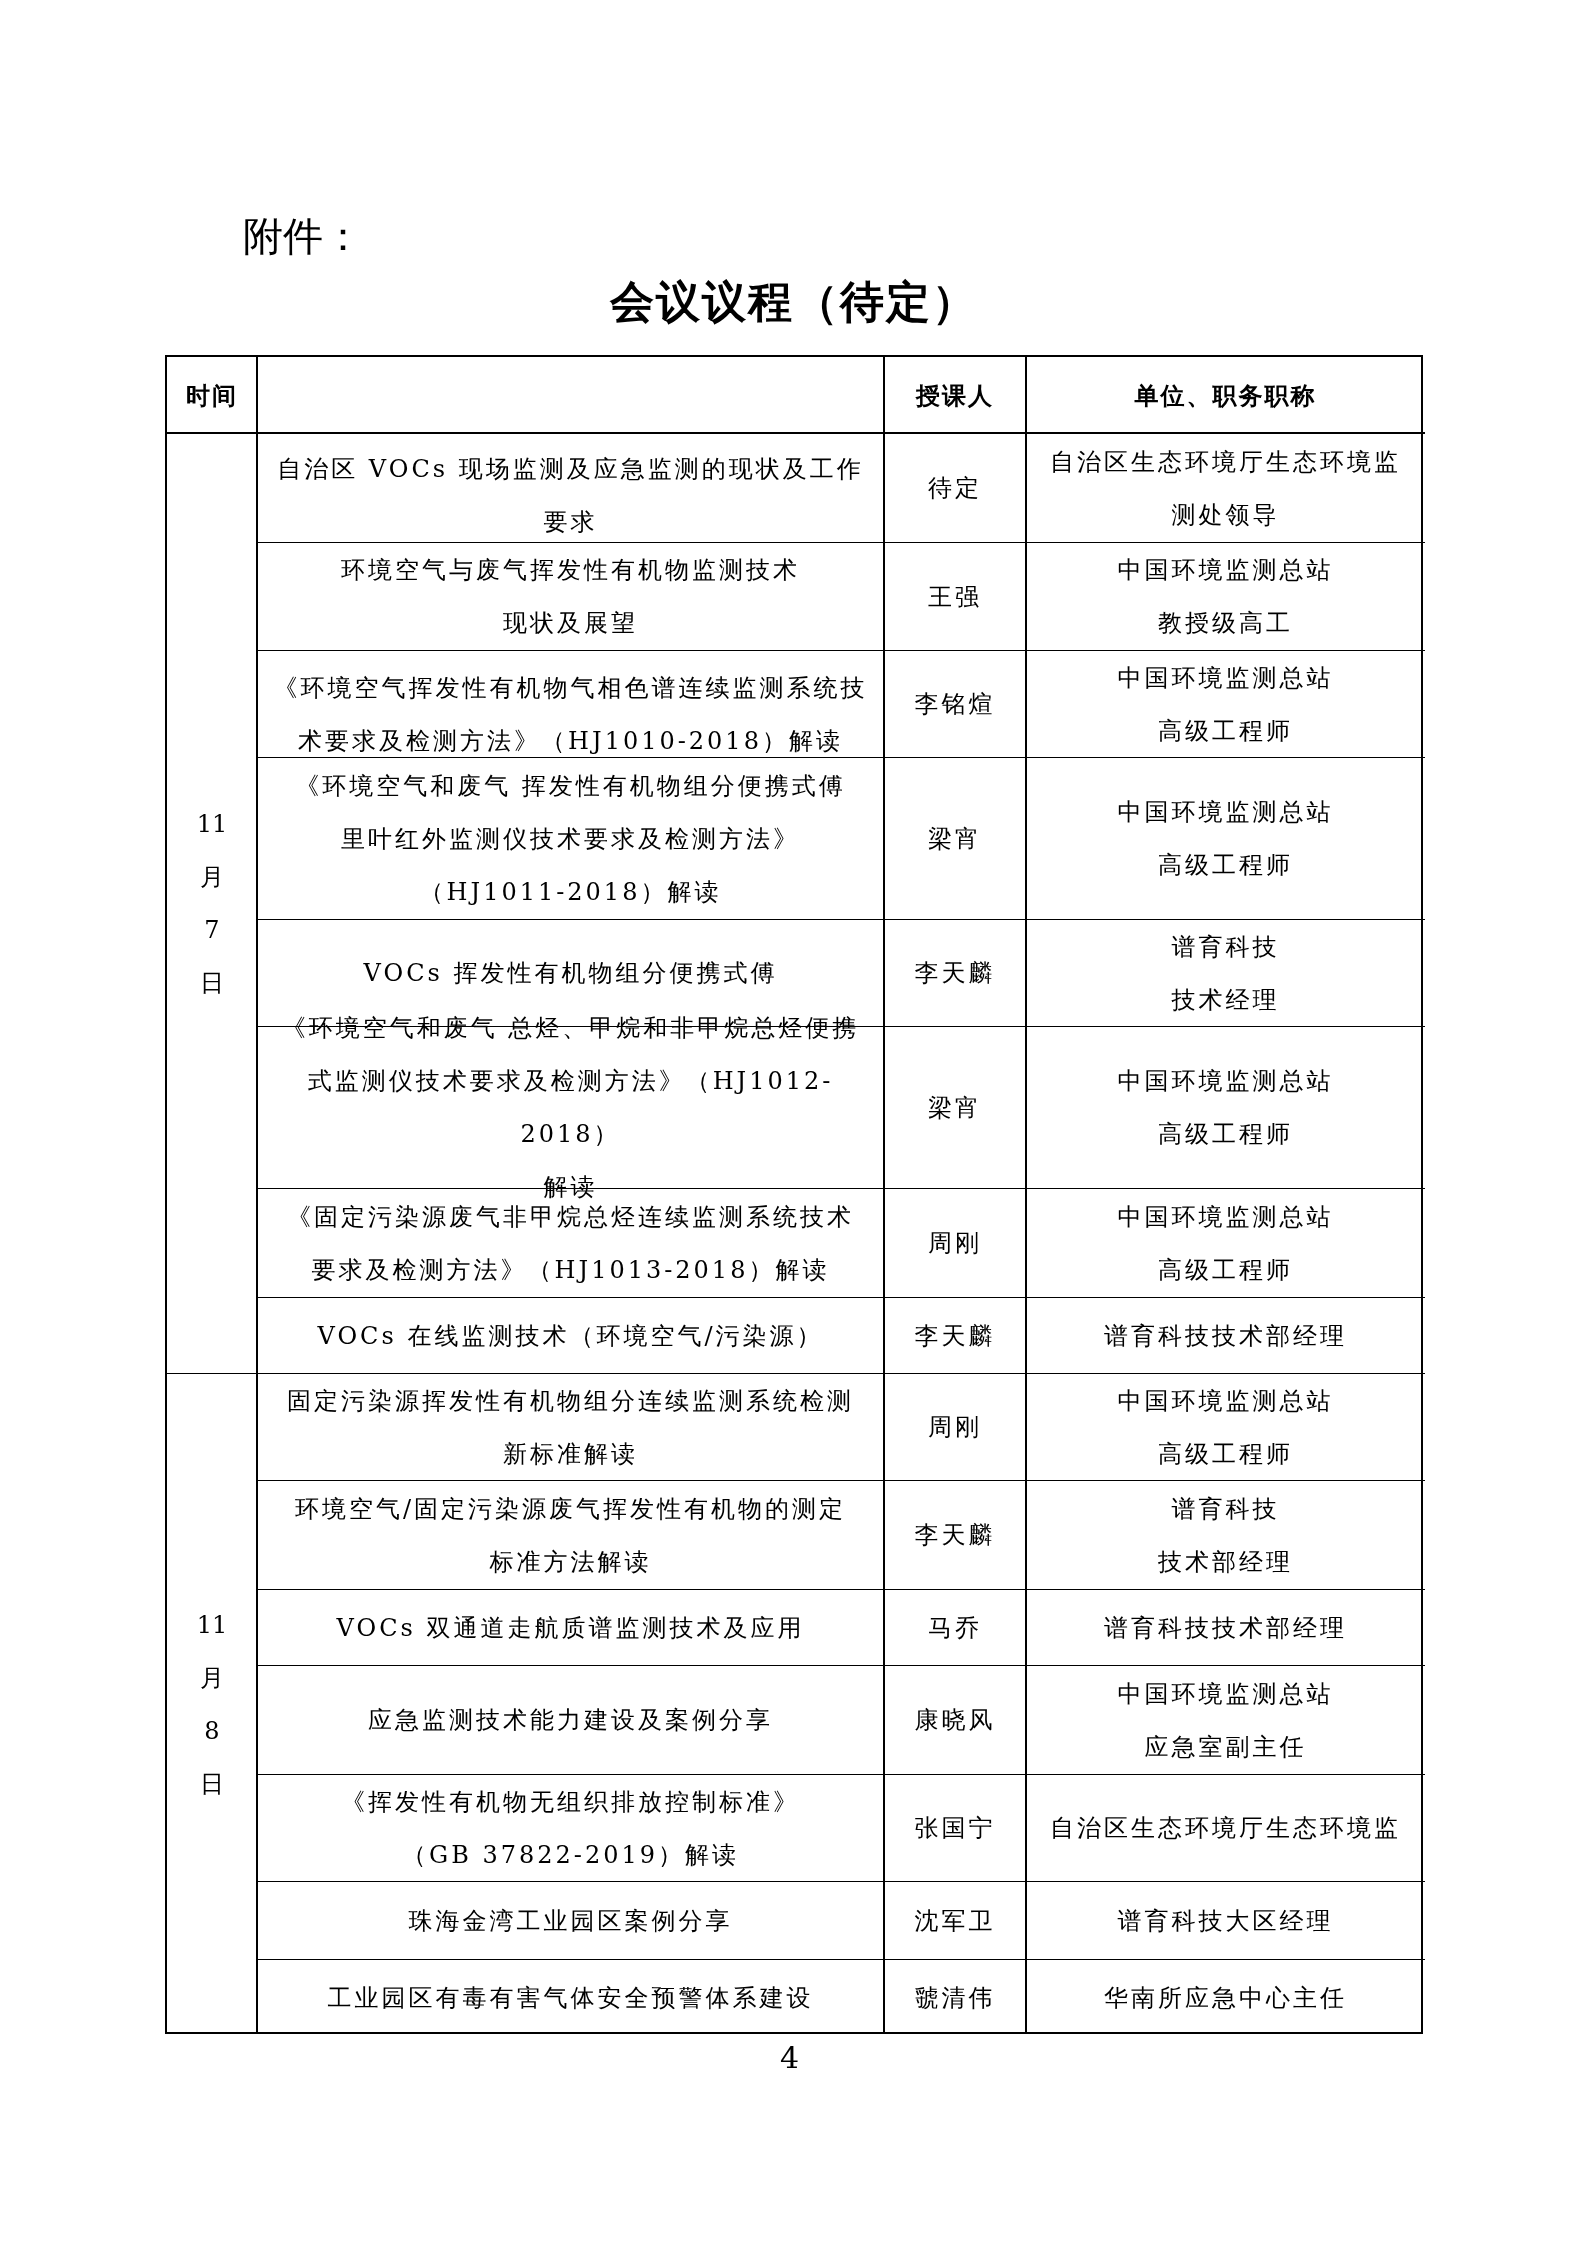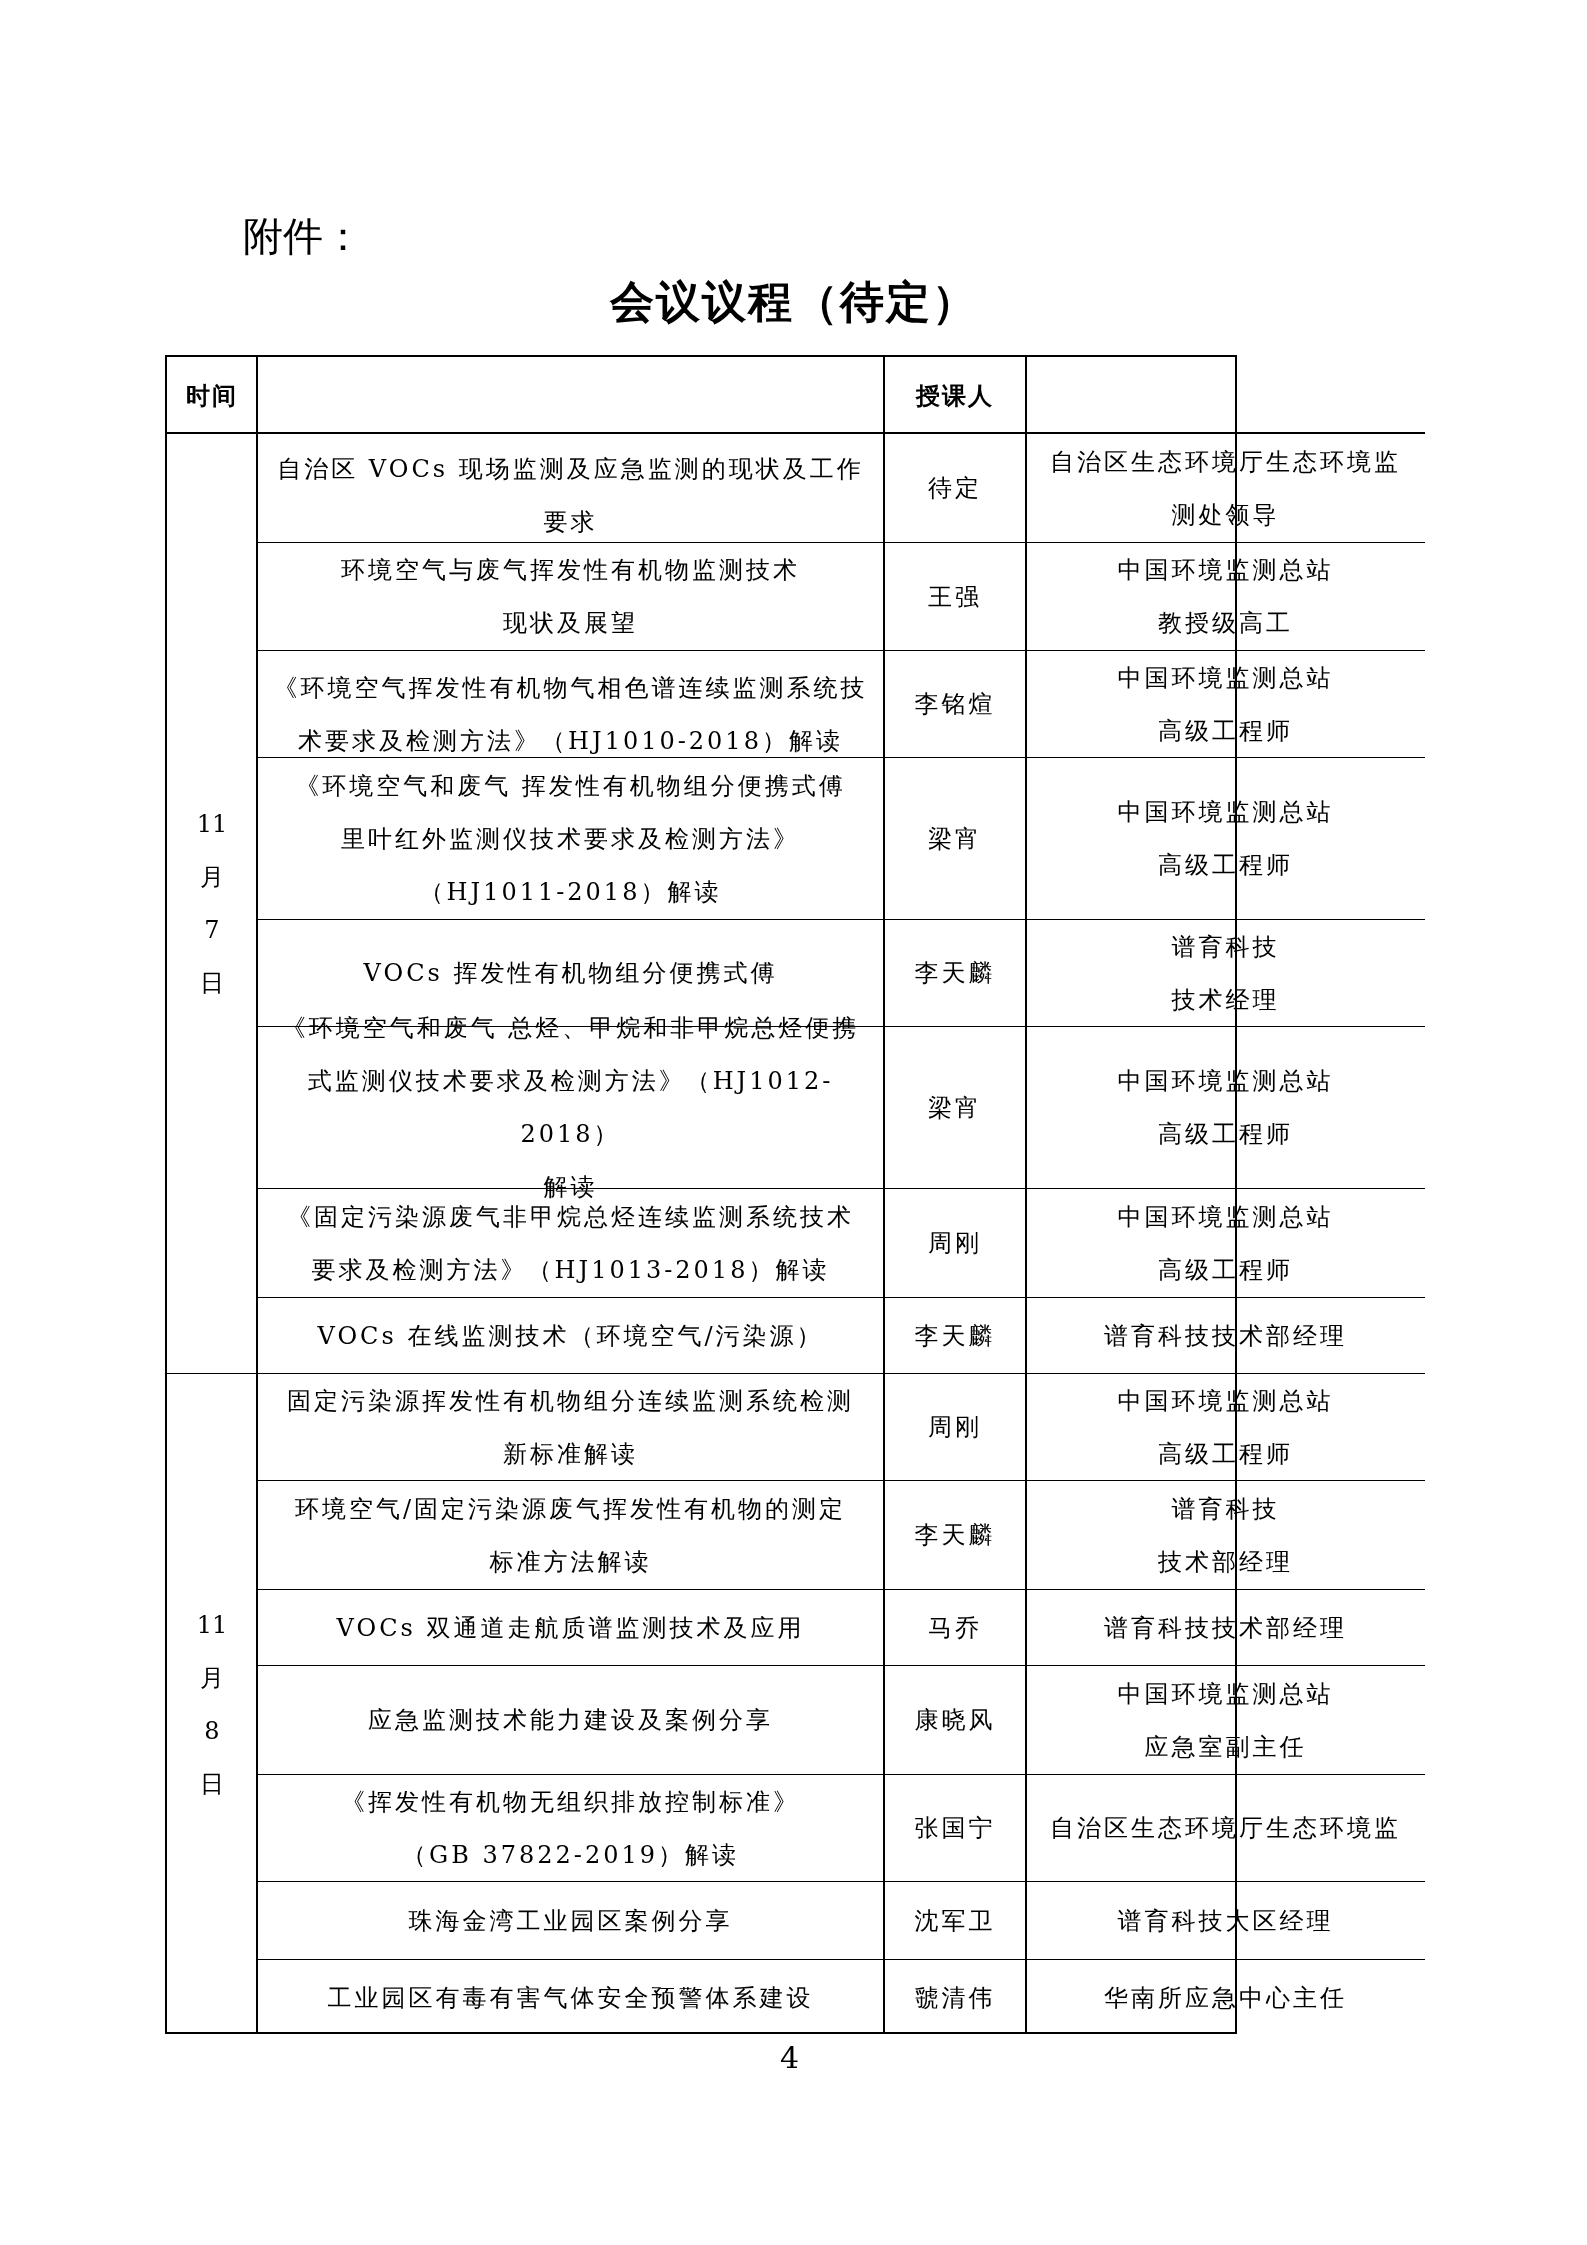--- a/index.html
+++ b/index.html
@@ -2,21 +2,21 @@
 <html><head>
 <meta charset="utf-8">
 <style>
   html, body { margin:0; padding:0; background:#ffffff; }
   body { width:1587px; height:2245px; position:relative; overflow:hidden;
          font-family:"DejaVu Serif","Liberation Serif",serif; color:#000; }
   .attach { position:absolute; left:243px; top:208px; font-size:40px;
             font-family:"DejaVu Sans","Liberation Sans",sans-serif; line-height:56px; }
   .title { position:absolute; left:165px; width:1258px; top:272px; text-align:center;
            font-size:44px; font-weight:bold; line-height:60px; letter-spacing:2px; }
-  .tbl { position:absolute; left:165px; top:355px; width:1072px; height:1679px;
+  .tbl { position:absolute; left:165px; top:355px; width:1258px; height:1679px;
          border:2px solid #000; box-sizing:border-box; }
   .cell { position:absolute; box-sizing:border-box; display:flex; align-items:center;
           justify-content:center; text-align:center; font-size:24px; line-height:53px;
           letter-spacing:3px; white-space:pre-line; }
   .hline { position:absolute; left:0; height:0; border-top:2px solid #000; }
   .hline.thin { border-top-width:1.5px; }
   .vline { position:absolute; top:0; width:0; border-left:2px solid #000; }
   .hdr { font-weight:bold; letter-spacing:2px; }
   .date { flex-direction:column; line-height:53px; letter-spacing:0; }
   .pageno { position:absolute; left:780px; top:2040px; font-size:30px; line-height:36px; }
@@ -26,20 +26,21 @@
 
 <div class="attach">附件：</div>
 <div class="title">会议议程（待定）</div>
 
 <div class="tbl" id="tbl">
     <div class="vline" style="left: 89px; height: 1677px;"></div>
     <div class="vline" style="left: 716px; height: 1677px;"></div>
     <div class="vline" style="left: 858px; height: 1677px;"></div>
     <div class="cell hdr" style="left: 0px; width: 90px; top: 0px; height: 77px;">时间</div>
     <div class="cell hdr" style="left: 717px; width: 142px; top: 0px; height: 77px;">授课人</div>
+    <div class="cell hdr" style="left: 859px; width: 399px; top: 0px; height: 77px;">单位、职务职称</div>
     <div class="hline" style="top: 75px; width: 1258px;"></div>
     <div class="cell date" style="left: 0px; width: 90px; top: 77px; height: 940px;"><span>11</span><span>月</span><span>7</span><span>日</span></div>
     <div class="" style="position: absolute; left: 0px; top: 0px;">
       <div class="cell" style="left: 90px; width: 627px; top: 84px; height: 109px; padding: 0px 8px;">自治区 VOCs 现场监测及应急监测的现状及工作要求</div>
       <div class="cell" style="left: 717px; width: 142px; top: 77px; height: 109px;">待定</div>
       <div class="cell" style="left: 859px; width: 399px; top: 77px; height: 109px;">自治区生态环境厅生态环境监
 测处领导</div>
     </div>
     <div class="hline thin" style="left: 90px; width: 1168px; top: 185px;"></div>
     <div class="" style="position: absolute; left: 0px; top: 0px;">

